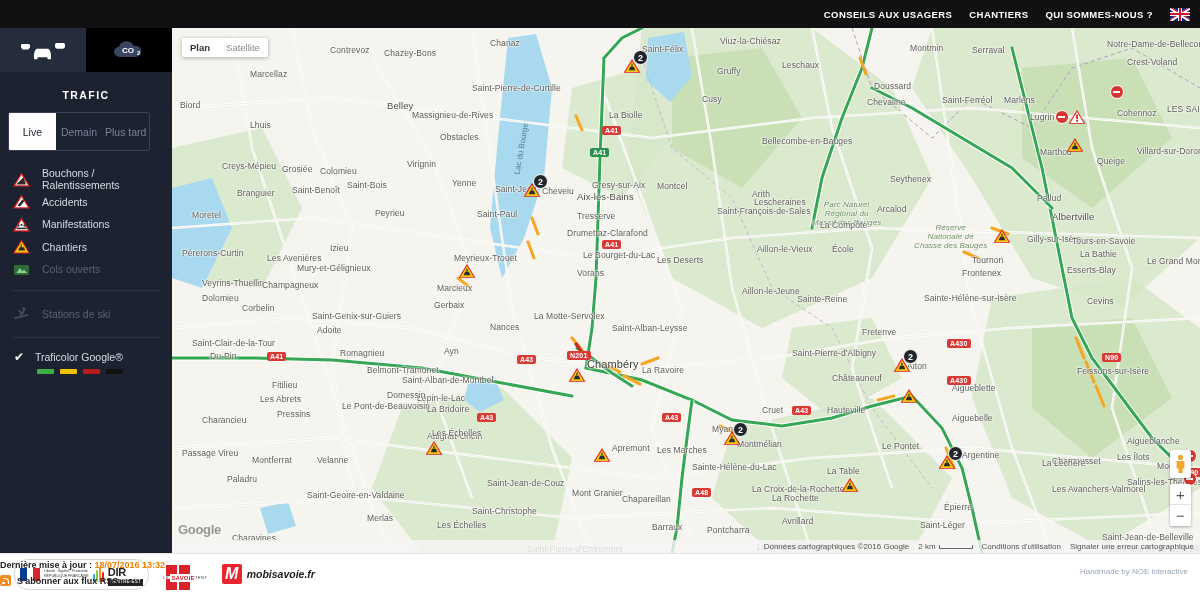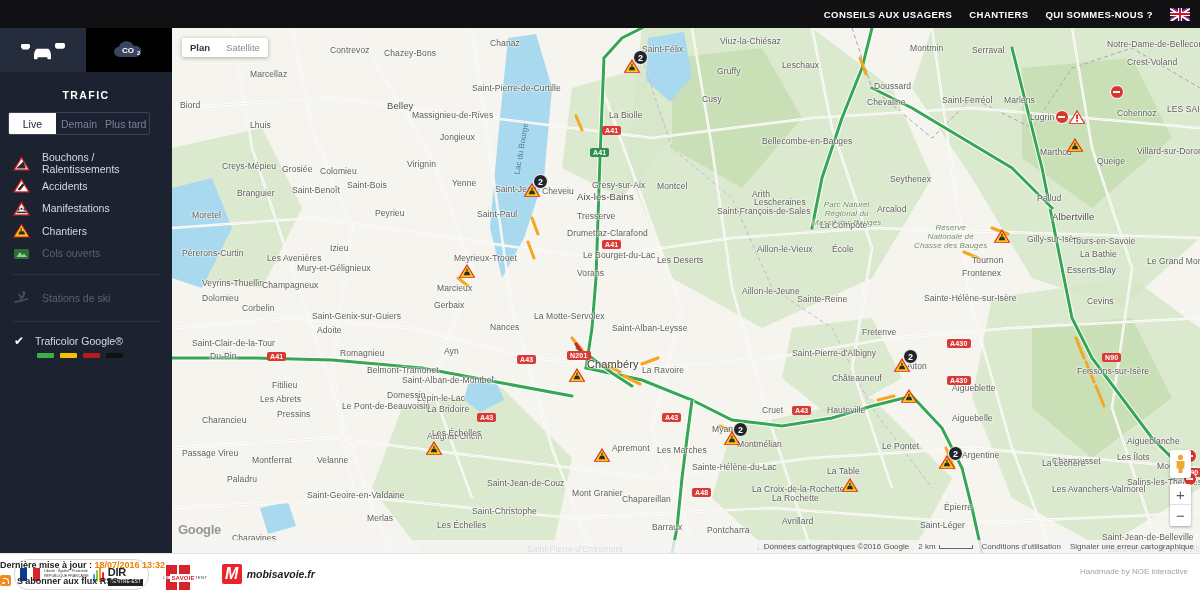--- a/index.html
+++ b/index.html
@@ -59,21 +59,21 @@
     flex: 1; display: flex; align-items: center; justify-content: center;
     cursor: pointer;
   }
   .tab-icon.active { background: #252c3c; }
   .tab-icon.inactive { background: #000; }
   .panel-title {
     text-align: center; color: #fff; font-size: 10.5px; font-weight: bold;
     letter-spacing: 1.4px; padding: 17px 0 11px 0;
   }
   .seg {
-    display: flex; margin: 0 22px 14px 8px; height: 23px;
+    display: flex; margin: 0 22px 14px 8px; height: 39px;
     border: 1px solid #39415a; border-radius: 2px; overflow: hidden;
   }
   .seg-btn {
     flex: 1; display: flex; align-items: center; justify-content: center;
     font-size: 10.5px; color: #79829a; cursor: pointer; background: transparent;
   }
   .seg-btn.active { background: #fdfdfd; color: #1c2230; font-weight: normal; }
 
   .legend { padding: 3px 0 0 0; }
   .legend-row {
@@ -518,21 +518,21 @@
         <div class="place" style="left: 832px; top: 67px;">Marlens</div>
         <div class="place" style="left: 995px; top: 76px;">LES SAISIES</div>
         <div class="place" style="left: 8px; top: 72px;">Biord</div>
         <div class="place med" style="left: 215px; top: 72px;">Belley</div>
         <div class="place" style="left: 437px; top: 82px;">La Biolle</div>
         <div class="place" style="left: 530px; top: 66px;">Cusy</div>
         <div class="place" style="left: 858px; top: 84px;">Lugrin</div>
         <div class="place" style="left: 945px; top: 80px;">Cohennoz</div>
         <div class="place" style="left: 240px; top: 82px;">Massignieu-de-Rives</div>
         <div class="place" style="left: 78px; top: 92px;">Lhuis</div>
-        <div class="place" style="left: 268px; top: 104px;">Jongieux</div>
+        <div class="place" style="left: 268px; top: 104px;">Obstacles</div>
         <div class="place" style="left: 590px; top: 108px;">Bellecombe-en-Bauges</div>
         <div class="place" style="left: 868px; top: 119px;">Marthod</div>
         <div class="place" style="left: 925px; top: 128px;">Queige</div>
         <div class="place" style="left: 965px; top: 118px;">Villard-sur-Doron</div>
         <div class="place" style="left: 50px; top: 133px;">Creys-Mépieu</div>
         <div class="place" style="left: 110px; top: 136px;">Grosiée</div>
         <div class="place" style="left: 148px; top: 138px;">Colomieu</div>
         <div class="place" style="left: 235px; top: 131px;">Virignin</div>
         <div class="place" style="left: 420px; top: 152px;">Gresy-sur-Aix</div>
         <div class="place" style="left: 485px; top: 153px;">Montcel</div>

